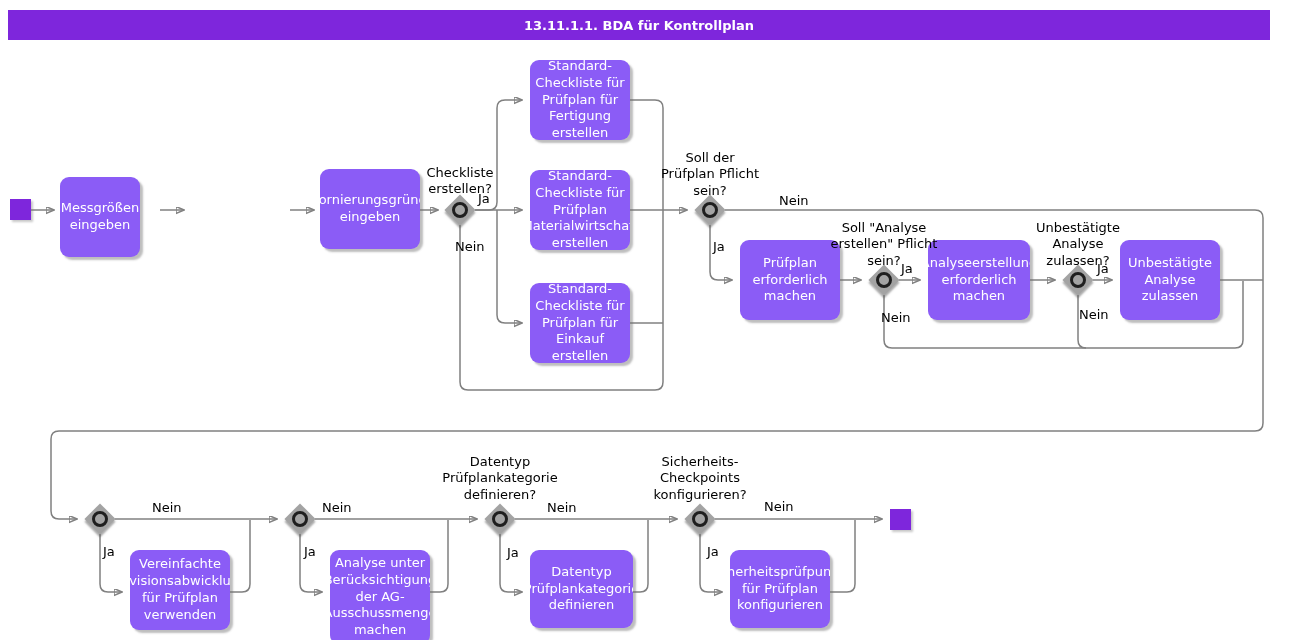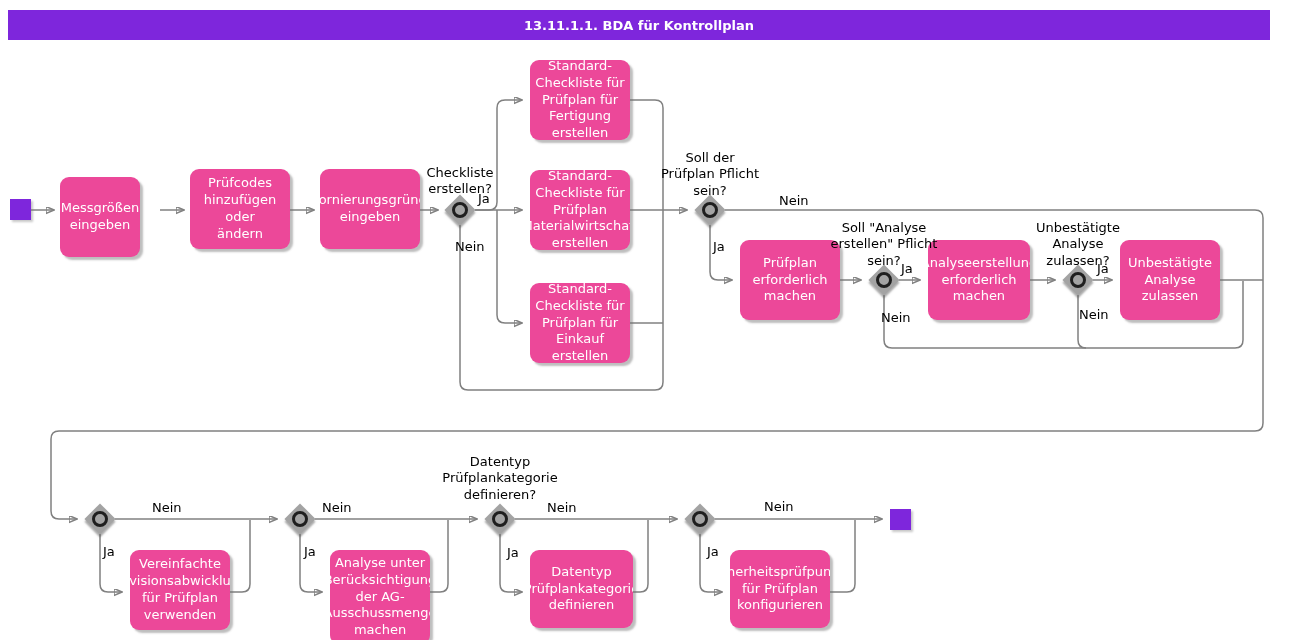--- a/index.html
+++ b/index.html
@@ -5,21 +5,21 @@
   html,body{margin:0;padding:0;background:#ffffff;}
   #canvas{
     position:relative;width:1314px;height:640px;background:#ffffff;overflow:hidden;
     font-family:"DejaVu Sans","Liberation Sans",sans-serif;font-size:13px;color:#000;
   }
   .titlebar{
     position:absolute;left:8px;top:10px;width:1262px;height:30px;background:#7e26dc;
     color:#ffffff;font-weight:bold;display:flex;align-items:center;justify-content:center;
   }
   .task{
-    position:absolute;background:#ec4899;color:#ffffff;border-radius:9px;
+    position:absolute;background:#8b5cf6;color:#ffffff;border-radius:9px;
     display:flex;align-items:center;justify-content:center;text-align:center;
     line-height:1.3;white-space:pre-line;overflow:hidden;
     box-shadow:3px 3px 2px rgba(110,110,110,0.45);
   }
   .event{
     position:absolute;width:21px;height:21px;background:#7e26dc;
     box-shadow:2px 2px 2px rgba(120,120,120,0.4);
   }
   .gateway{position:absolute;width:30px;height:30px;}
   .gateway .diamond{
@@ -85,23 +85,20 @@
     <path d="M700 534 V584 Q700 592 708 592 H721" marker-end="url(#arr)"></path>
     <path d="M830 592 H847 Q855 592 855 584 V520"></path>
     <path d="M715 519 H881" marker-end="url(#arr)"></path>
   </svg>
 
   <div class="event" style="left:10px;top:199px"></div>
   <div class="event" style="left:890px;top:509px"></div>
 
   <div class="task" style="left:60px;top:177px;width:80px;height:80px">Messgrößen
 eingeben</div>
-  <div class="task" style="left:190px;top:169px;width:100px;height:80px">Prüfcodes
-hinzufügen oder
-ändern</div>
   <div class="task" style="left:320px;top:169px;width:100px;height:80px">Stornierungsgründe
 eingeben</div>
   <div class="task" style="left:530px;top:60px;width:100px;height:80px">Standard-
 Checkliste für
 Prüfplan für
 Fertigung
 erstellen</div>
   <div class="task" style="left:530px;top:170px;width:100px;height:80px">Standard-
 Checkliste für
 Prüfplan
@@ -177,20 +174,23 @@
 sein?</div>
   <div class="qlabel" style="left:824px;top:220px;width:120px">Soll "Analyse
 erstellen" Pflicht
 sein?</div>
   <div class="qlabel" style="left:1018px;top:220px;width:120px">Unbestätigte
 Analyse
 zulassen?</div>
   <div class="qlabel" style="left:425px;top:454px;width:150px">Datentyp
 Prüfplankategorie
 definieren?</div>
+  <div class="qlabel" style="left:625px;top:454px;width:150px">Sicherheits-
+Checkpoints
+konfigurieren?</div>
 
   <div class="branch" style="left:478px;top:191px">Ja</div>
   <div class="branch" style="left:455px;top:239px">Nein</div>
   <div class="branch" style="left:779px;top:193px">Nein</div>
   <div class="branch" style="left:713px;top:239px">Ja</div>
   <div class="branch" style="left:901px;top:261px">Ja</div>
   <div class="branch" style="left:881px;top:310px">Nein</div>
   <div class="branch" style="left:1097px;top:261px">Ja</div>
   <div class="branch" style="left:1079px;top:307px">Nein</div>
   <div class="branch" style="left:152px;top:500px">Nein</div>

